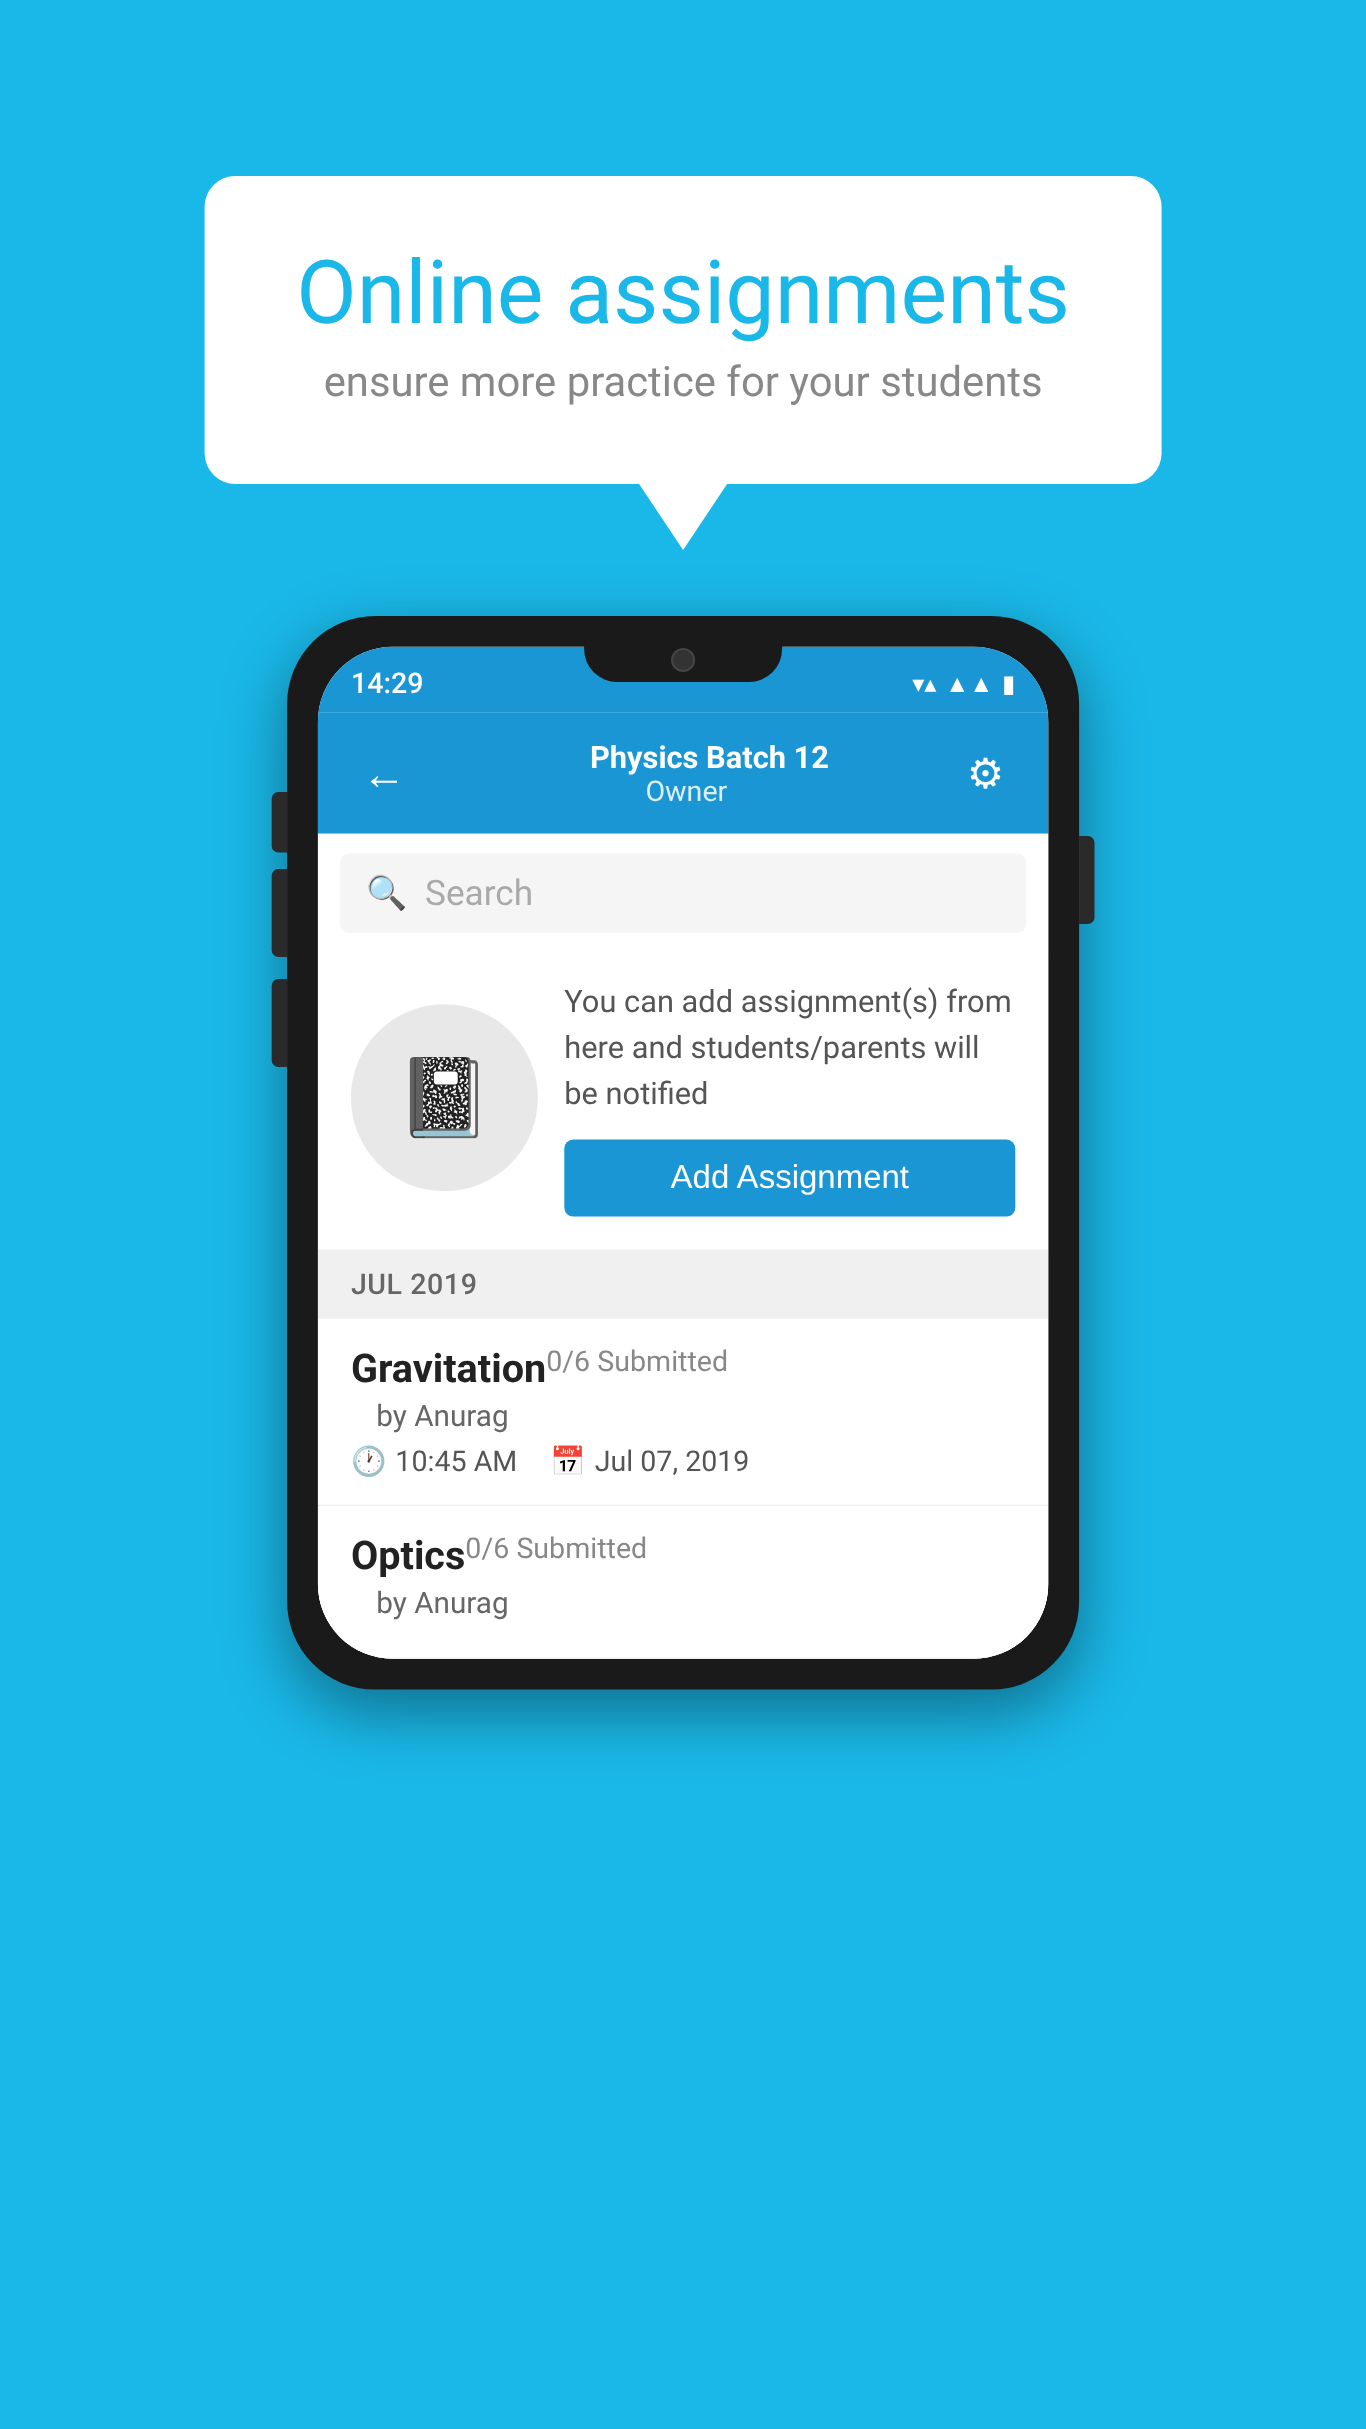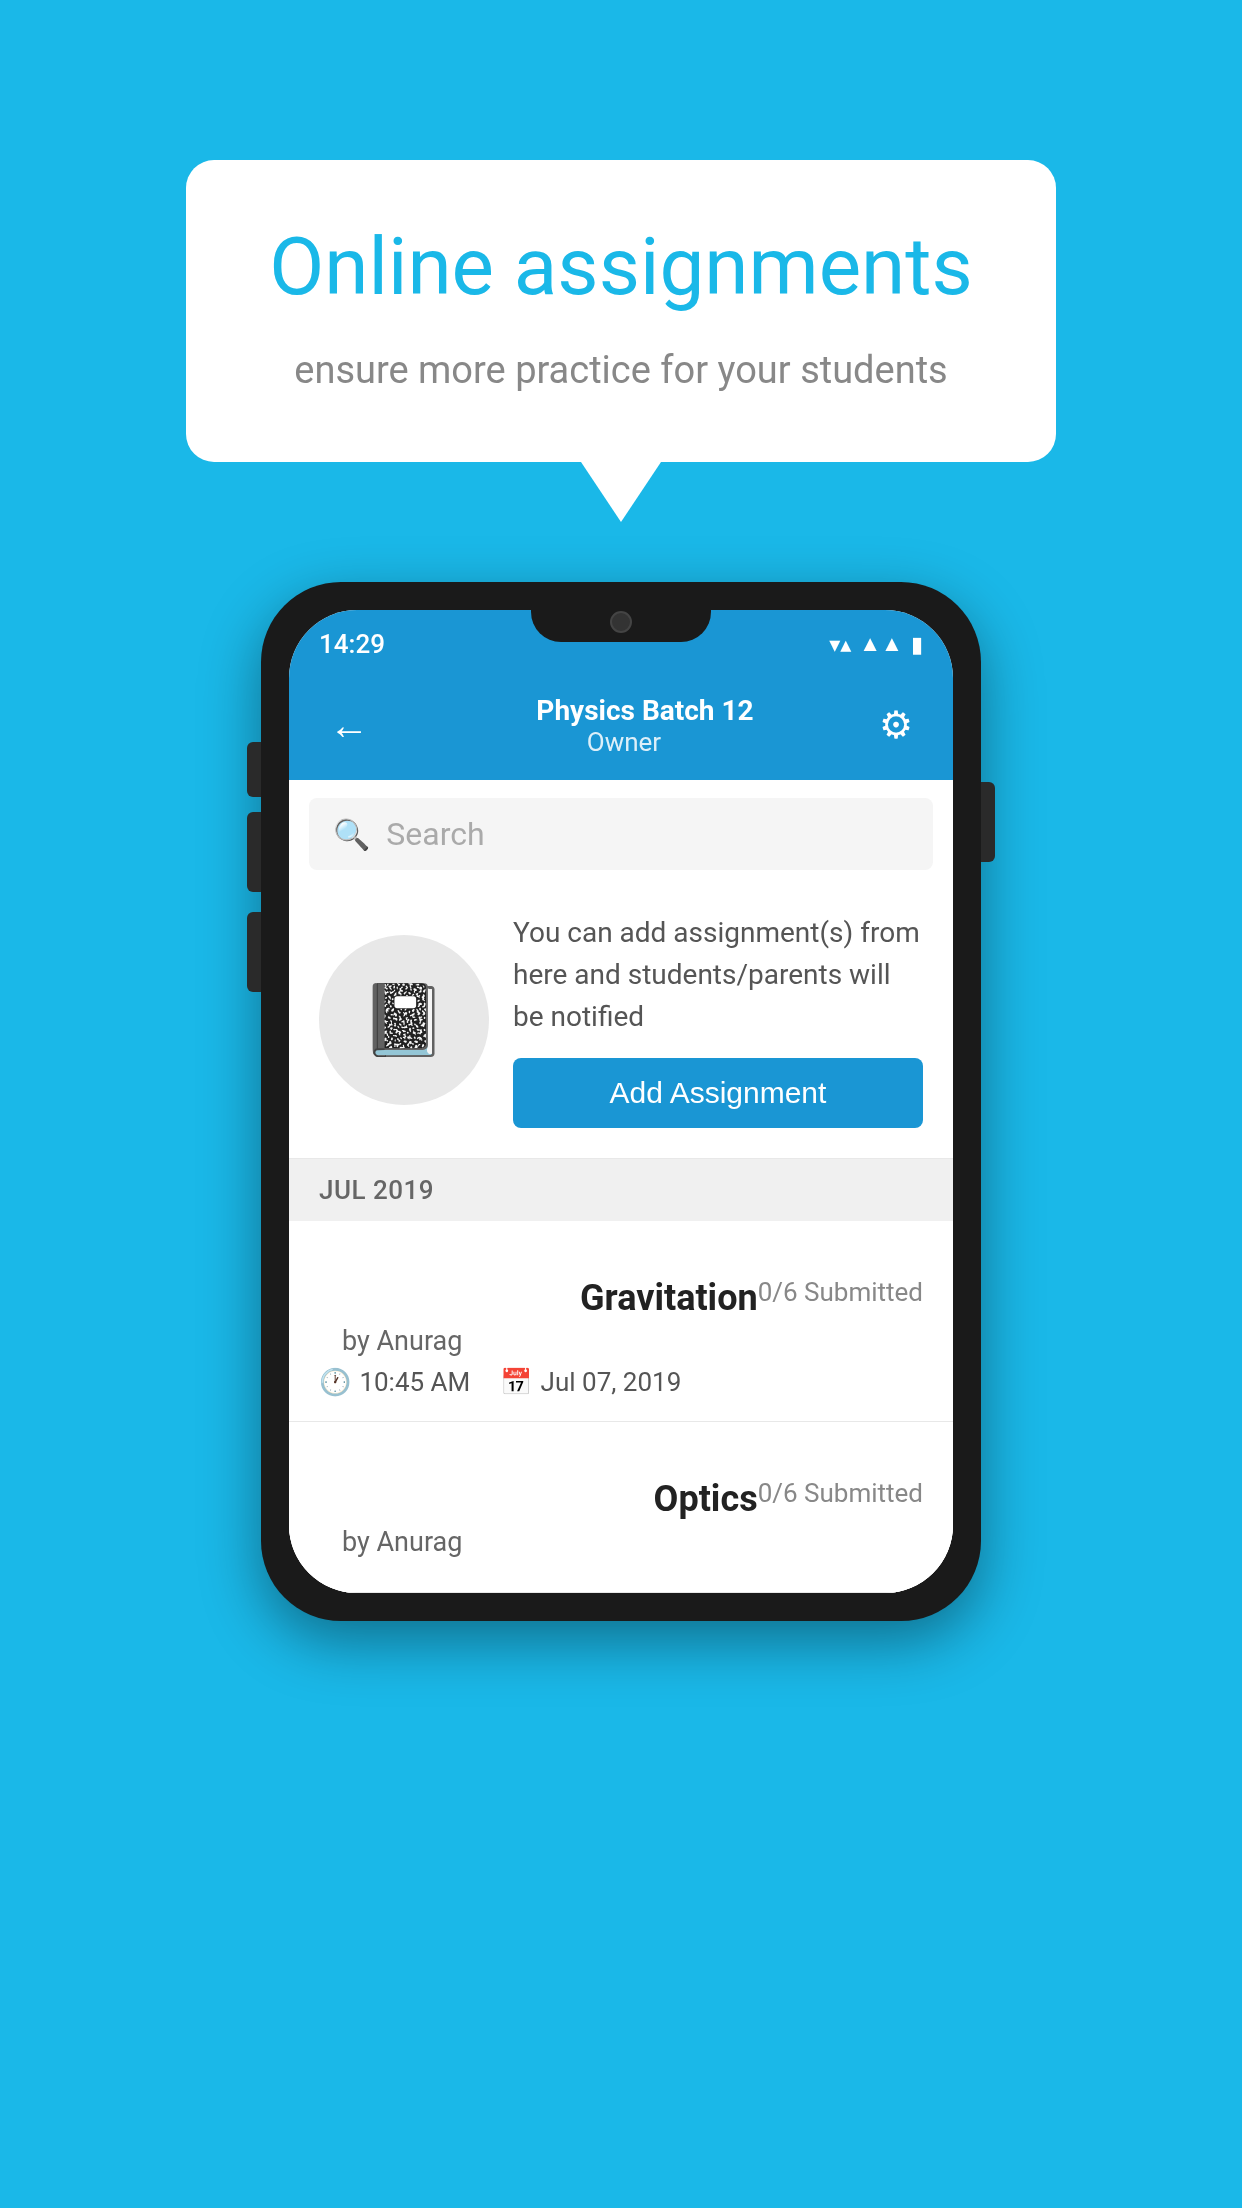--- a/index.html
+++ b/index.html
@@ -27,21 +27,21 @@
       background: white;
       border-radius: 28px;
       padding: 60px 70px 70px;
       text-align: center;
     }
 
     .speech-bubble-title {
       font-size: 80px;
       color: #1ab8e8;
       font-weight: 400;
-      margin-bottom: 34px;
+      margin-bottom: 12px;
     }
 
     .speech-bubble-subtitle {
       font-size: 38px;
       color: #888;
       font-weight: 400;
     }
 
     .speech-bubble-tail {
       width: 0;
@@ -297,24 +297,23 @@
 
     
     .assignment-item {
       background: white;
       padding: 24px 30px;
       border-bottom: 1px solid #e8e8e8;
     }
 
     .assignment-top {
       display: flex;
-      justify-content: flex-end;
+      justify-content: flex-start;
       align-items: flex-start;
       margin-bottom: 6px;
-      margin-top: 32px;
     }
 
     .assignment-name {
       font-size: 36px;
       font-weight: 700;
       color: #222;
     }
 
     .assignment-submitted {
       font-size: 26px;

